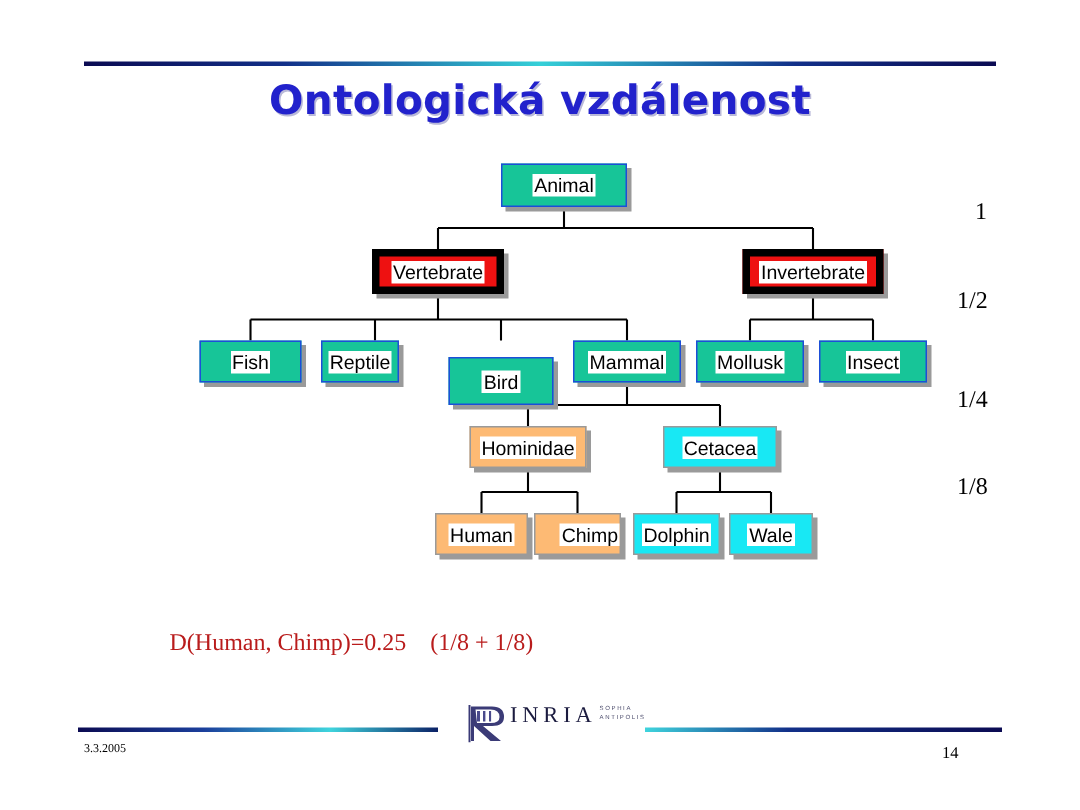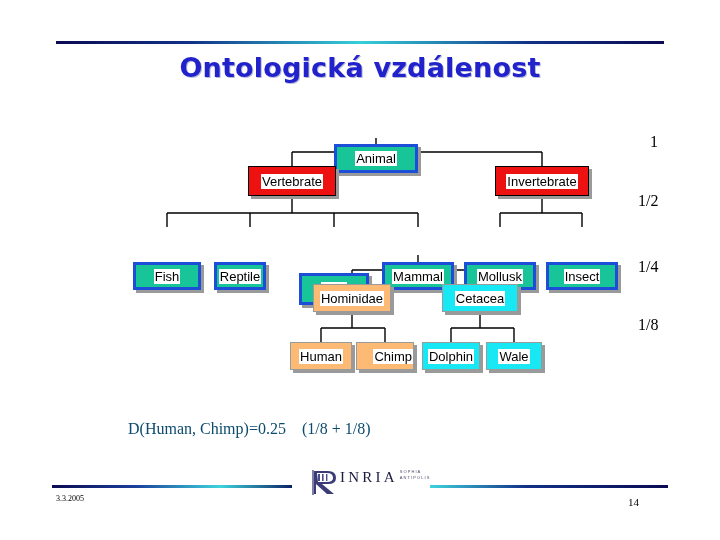--- a/index.html
+++ b/index.html
@@ -82,28 +82,27 @@
   .node .cap {
     background: #ffffff;
     color: #000000;
     padding: 0 1px;
     line-height: 15px;
   }
 
   
   .node.teal {
     background: #17c598;
-    border: 3px solid #1d4ed8;
+    border: 1px solid #1d4ed8;
     box-shadow: 3px 3px 0 #9a9a9a;
-    margin-top: 35px;
   }
   
   .node.red {
     background: #ee1111;
-    border: 1px solid #000000;
+    border: 5px solid #000000;
     box-shadow: 3px 3px 0 #9a9a9a;
   }
   
   .node.yellow {
     background: #fdba74;
     border: 1px solid #9a9a9a;
     box-shadow: 3px 3px 0 #9a9a9a;
   }
   
   .node.cyan {
@@ -120,23 +119,22 @@
     color: #000000;
   }
 
   
   #formula {
     position: absolute;
     left: 113px;
     top: 420px;
     font-family: "Liberation Serif", serif;
     font-size: 16px;
-    color: #0c4a6e;
+    color: #b91c1c;
     white-space: pre;
-    margin-left: 15px;
   }
 
   
   #footer-date {
     position: absolute;
     left: 56px;
     top: 494px;
     font-size: 8px;
     color: #000000;
     font-family: "Liberation Serif", serif;

